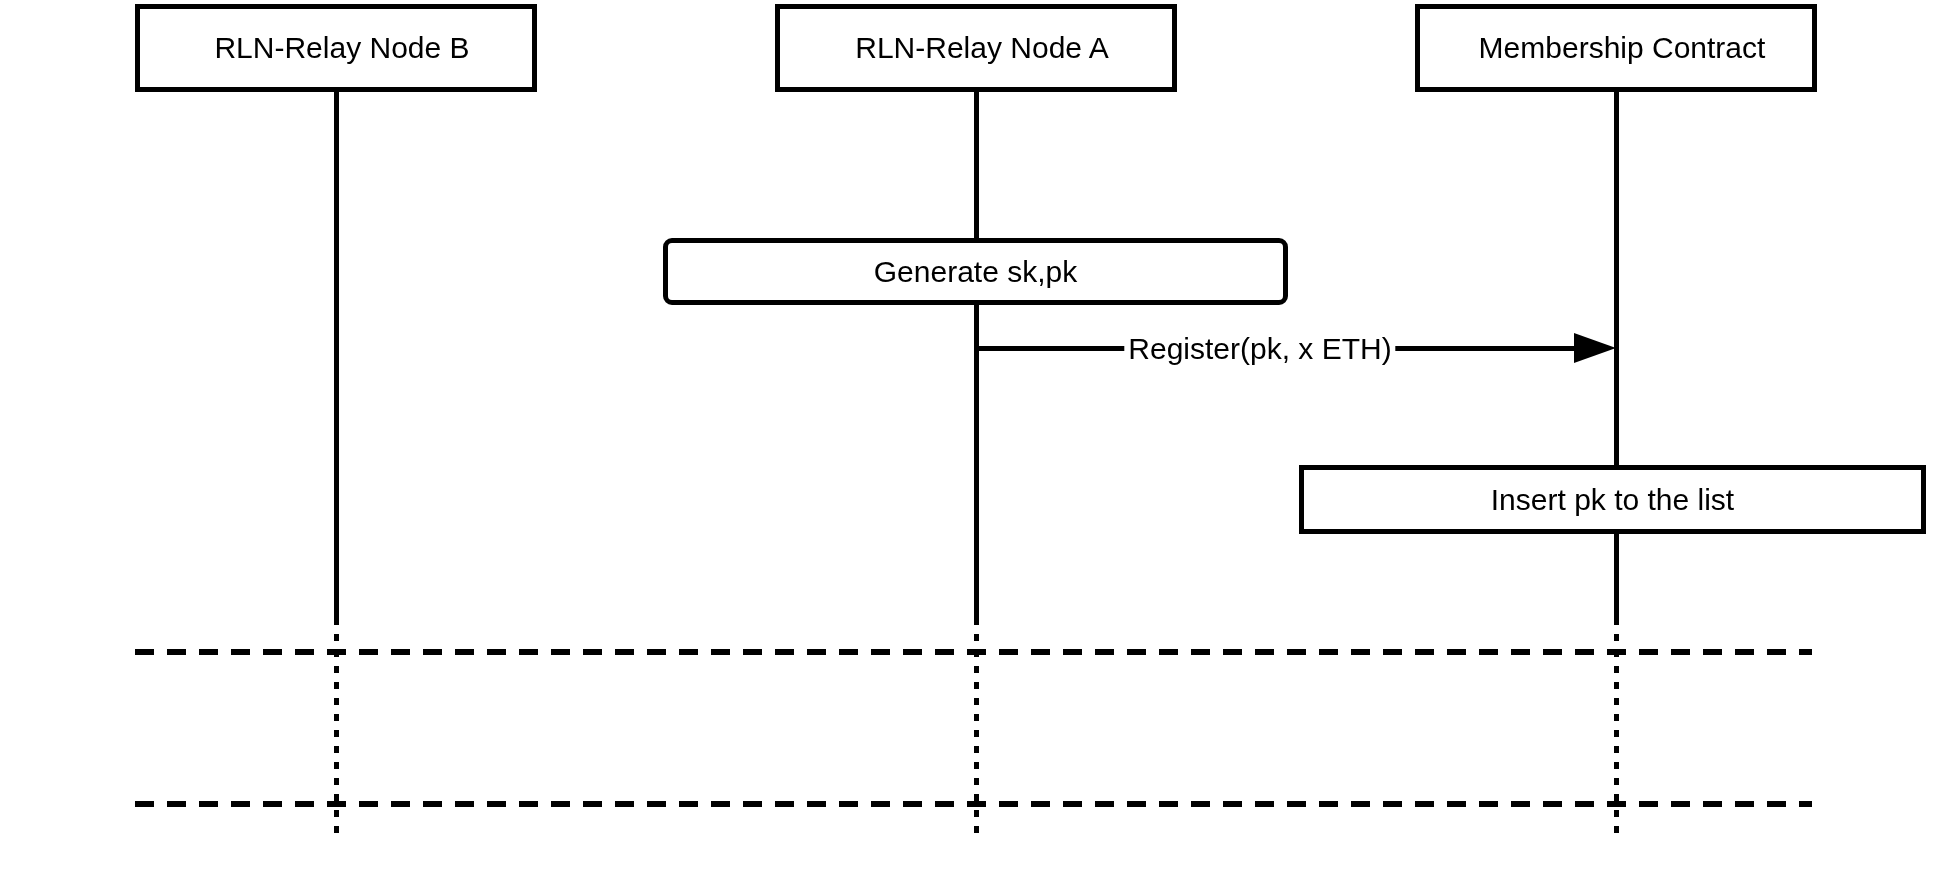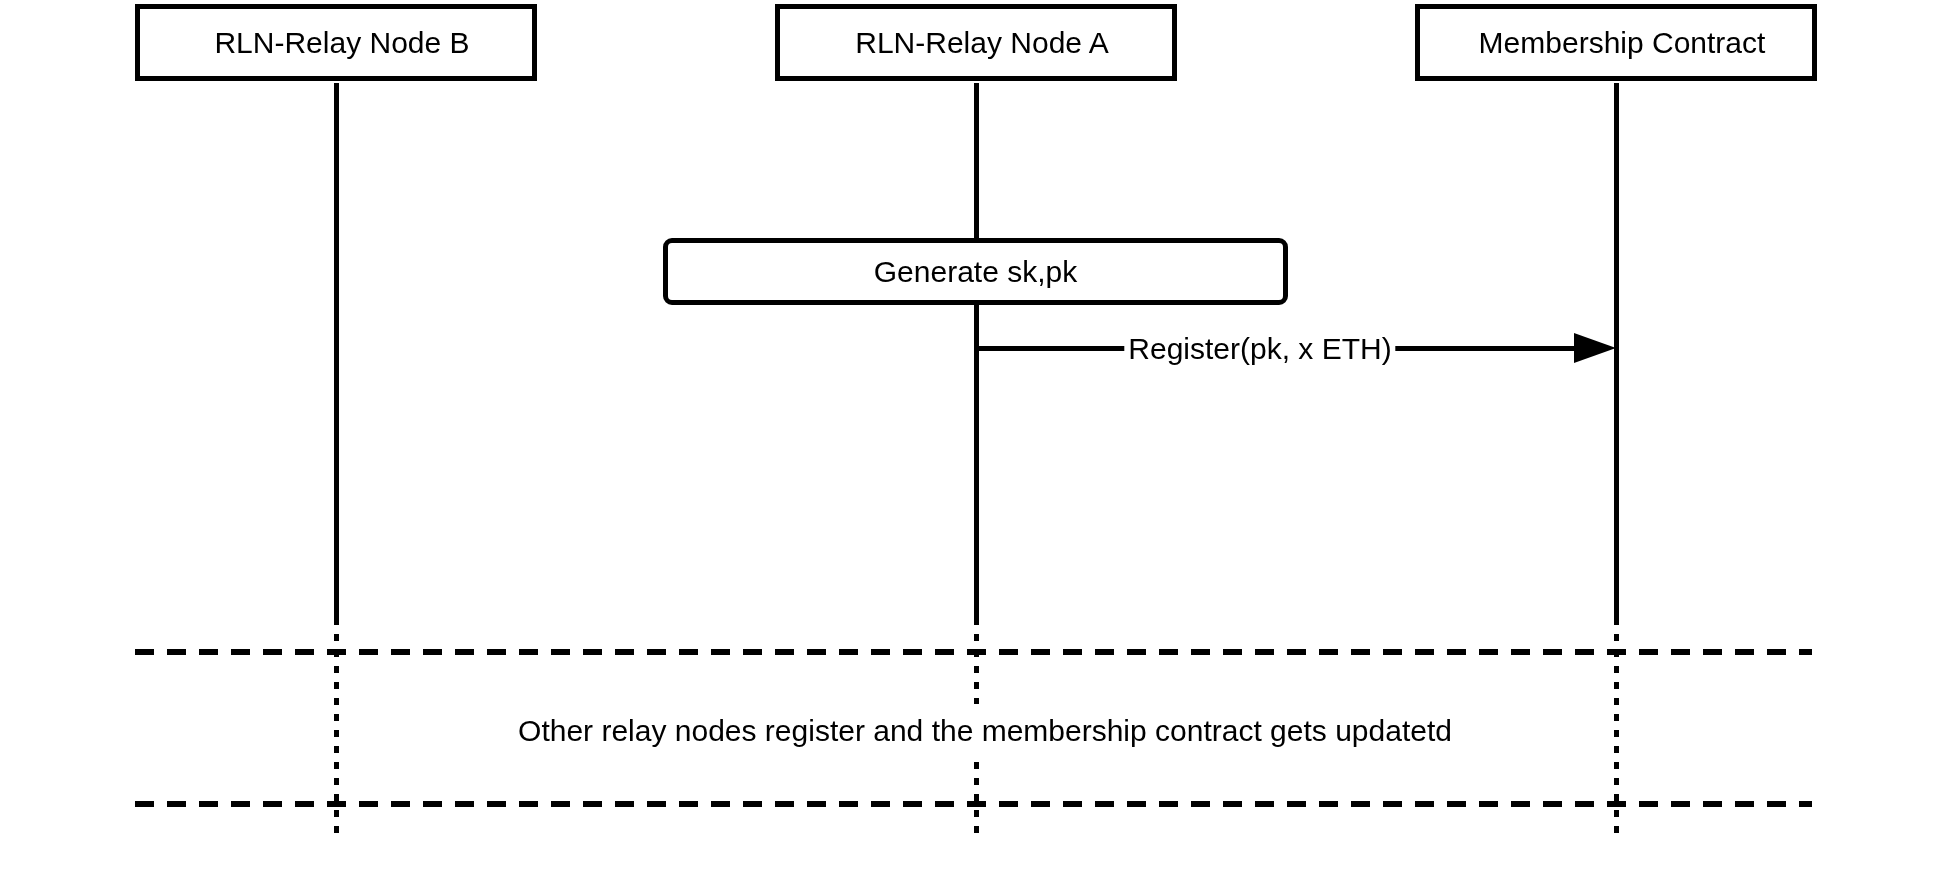--- a/index.html
+++ b/index.html
@@ -14,21 +14,21 @@
     height: 892px;
     background: #ffffff;
     overflow: hidden;
     color: #000000;
     font-size: 30px;
   }
   
   .actor {
     position: absolute;
     top: 4px;
-    height: 77px;
+    height: 88px;
     width: 402px;
     box-sizing: border-box;
     border: 5px solid #000000;
     background: #ffffff;
     display: flex;
     align-items: center;
     justify-content: center;
     z-index: 4;
     padding-left: 12px;
   }
@@ -144,22 +144,24 @@
   <div class="lifeline-solid" id="lifeline-a-solid"></div>
   <div class="lifeline-solid" id="lifeline-mc-solid"></div>
 
   <div class="lifeline-dotted" id="lifeline-b-dotted"></div>
   <div class="lifeline-dotted" id="lifeline-a-dotted"></div>
   <div class="lifeline-dotted" id="lifeline-mc-dotted"></div>
 
   <div class="action-box" id="action-generate">
     <span>Generate sk,pk</span>
   </div>
+  <div class="action-box" id="action-insert">
+    <span>Insert pk to the list</span>
+  </div>
 
   <div id="arrow-line"></div>
   <div id="arrow-head"></div>
   <div id="arrow-label">Register(pk, x ETH)</div>
 
   <div class="dashed-line" id="dashed-top"></div>
   <div class="dashed-line" id="dashed-bottom"></div>
-  <div id="divider-label">Other relay nodes register and the membership contract gets updatetd</div>
 
 </div>
 
 </body></html>

